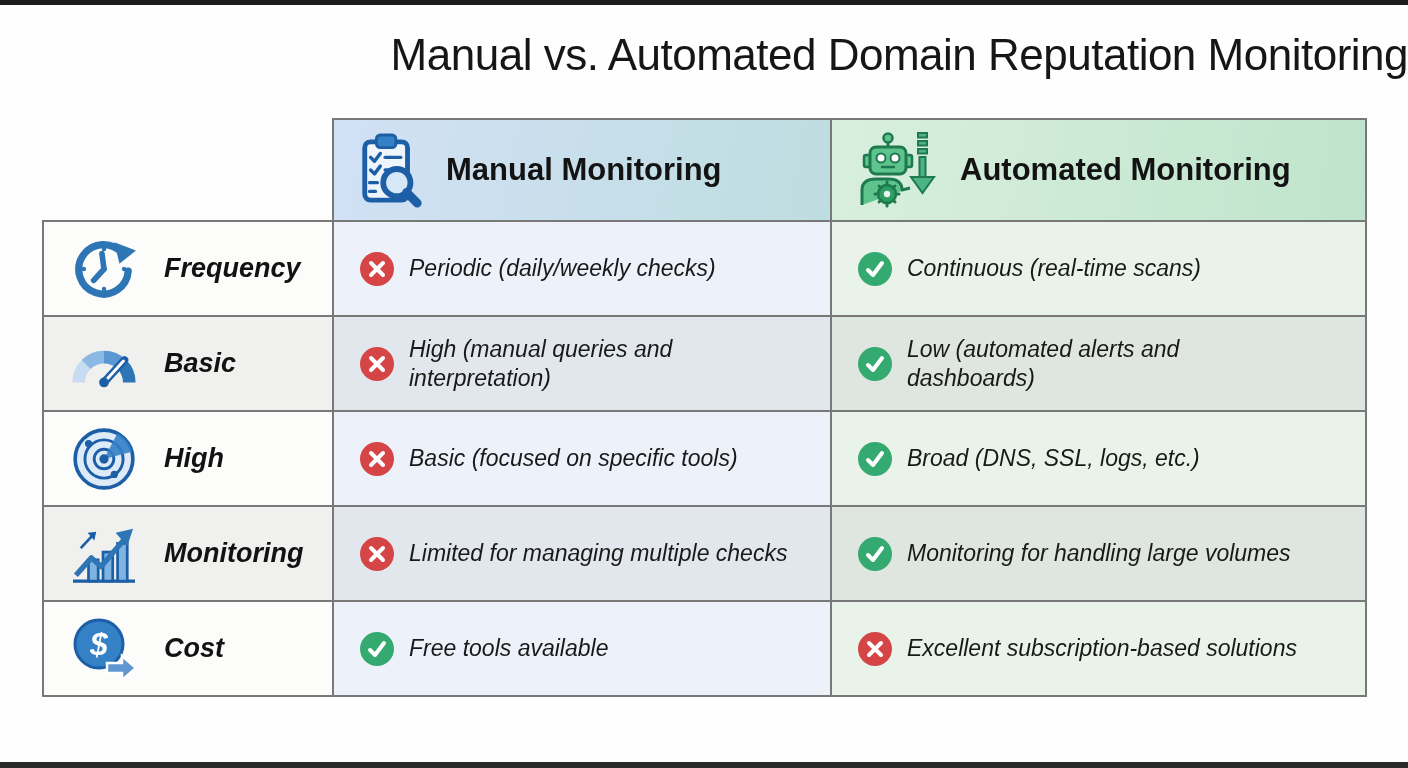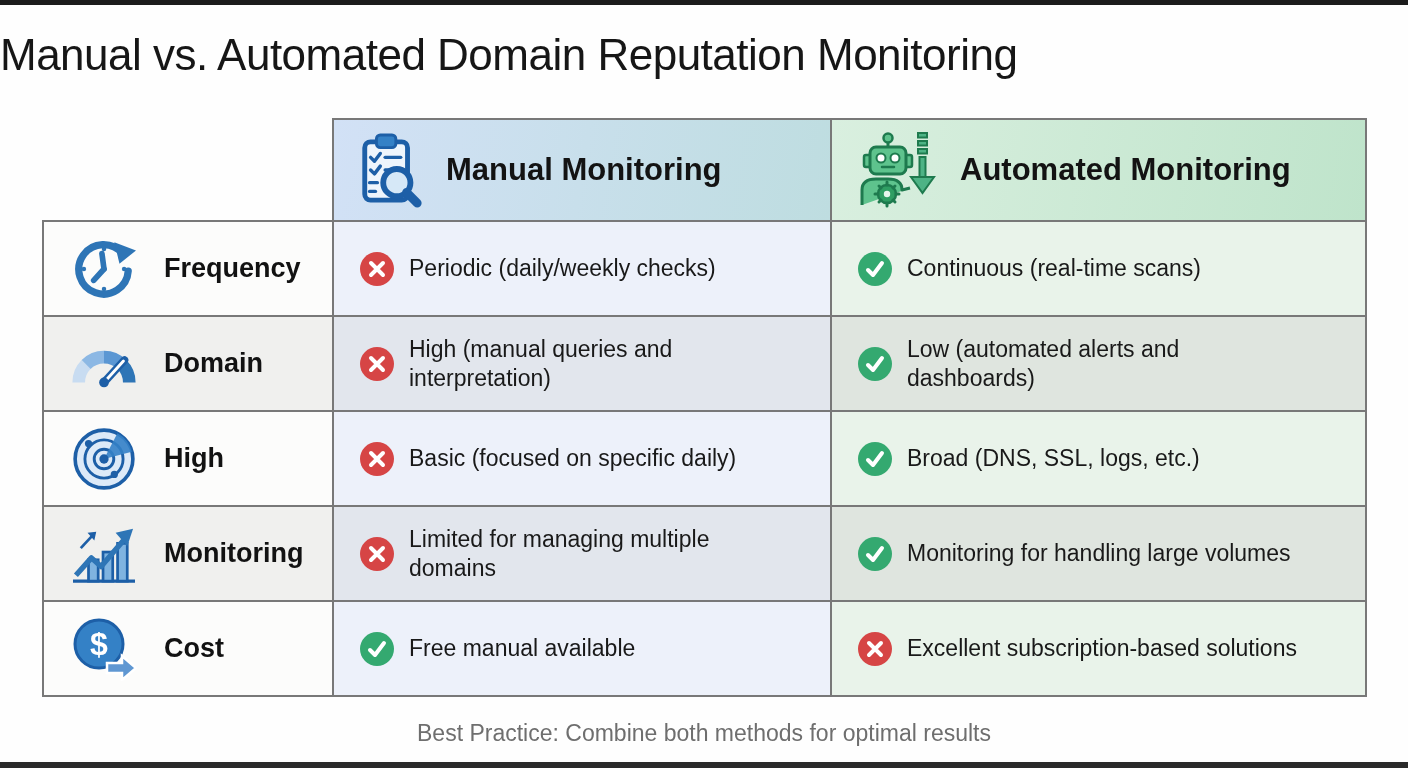--- a/index.html
+++ b/index.html
@@ -5,34 +5,34 @@
   * { margin:0; padding:0; box-sizing:border-box; }
   html,body { width:1408px; height:768px; background:#ffffff; overflow:hidden;
               font-family:"Liberation Sans", sans-serif; }
   .stage { position:relative; width:1408px; height:768px; background:#fefefe; }
 
   .edge-bar { position:absolute; left:0; width:1408px; background:#1c1c1c; }
   .edge-bar.top { top:0; height:5px; }
   .edge-bar.bottom { bottom:0; height:6px; background:#2a2a2a; }
 
   .page-title { position:absolute; top:30px; left:0; width:1408px;
-    text-align:left; font-size:44px; font-weight:500; color:#161616;
+    text-align:right; font-size:44px; font-weight:500; color:#161616;
     letter-spacing:-0.5px; }
 
   table.cmp { position:absolute; left:42px; top:118px; width:1323px;
     border-collapse:collapse; table-layout:fixed; }
   col.c-crit   { width:290px; }
   col.c-manual { width:498px; }
   col.c-auto   { width:535px; }
 
   td, th { border:2px solid #787878; vertical-align:middle; padding:0; }
   td.corner { border:none; background:transparent; }
 
   thead tr { height:102px; }
-  tbody tr { height:95px; }
+  tbody tr { height:95px;font-style:italic; }
 
   th.hd-manual { background:linear-gradient(100deg,#d2e1f6 0%,#bedde0 100%); }
   th.hd-auto   { background:linear-gradient(100deg,#d9efdf 0%,#bfe4cb 100%); }
 
   tbody tr:nth-child(odd)  td.crit  { background:#fcfcfb; }
   tbody tr:nth-child(even) td.crit  { background:#f0f0ee; }
   tbody tr:nth-child(odd)  td.mcell { background:#edf1fa; }
   tbody tr:nth-child(even) td.mcell { background:#e2e6ed; }
   tbody tr:nth-child(odd)  td.acell { background:#e9f3ea; }
   tbody tr:nth-child(even) td.acell { background:#dfe5df; }
@@ -185,21 +185,21 @@
               <svg width="70" height="50" viewBox="0 0 72 50">
                 <path d="M10 44 A26 26 0 0 1 17.6 25.6" fill="none" stroke="#c8dcf1" stroke-width="13"></path>
                 <path d="M17.6 25.6 A26 26 0 0 1 36 18" fill="none" stroke="#8cb8e4" stroke-width="13"></path>
                 <path d="M36 18 A26 26 0 0 1 54.4 25.6" fill="none" stroke="#5b97d3" stroke-width="13"></path>
                 <path d="M54.4 25.6 A26 26 0 0 1 62 44" fill="none" stroke="#2e75b6" stroke-width="13"></path>
                 <line x1="36" y1="44" x2="57" y2="21" stroke="#1d5fa7" stroke-width="8" stroke-linecap="round"></line>
                 <line x1="36" y1="44" x2="56" y2="22" stroke="#ffffff" stroke-width="3" stroke-linecap="round"></line>
                 <circle cx="36" cy="44" r="5" fill="#1d5fa7"></circle>
               </svg>
             </span>
-            <span class="clabel">Domain</span>
+            <span class="clabel">Basic</span>
           </div>
         </td>
         <td class="mcell">
           <div class="vwrap">
             <span class="badge negative">
               <svg class="x-glyph" width="18" height="18" viewBox="0 0 18 18">
                   <path d="M3 3 L15 15 M15 3 L3 15" stroke="#fff" stroke-width="4" stroke-linecap="round"></path>
                 </svg>
 
             </span>
@@ -237,21 +237,21 @@
           </div>
         </td>
         <td class="mcell">
           <div class="vwrap">
             <span class="badge negative">
               <svg class="x-glyph" width="18" height="18" viewBox="0 0 18 18">
                   <path d="M3 3 L15 15 M15 3 L3 15" stroke="#fff" stroke-width="4" stroke-linecap="round"></path>
                 </svg>
 
             </span>
-            <span class="vtext">Basic (focused on specific daily)</span>
+            <span class="vtext">Basic (focused on specific tools)</span>
           </div>
         </td>
         <td class="acell">
           <div class="vwrap">
             <span class="badge positive">
 
               <svg class="check-glyph" width="20" height="18" viewBox="0 0 20 18">
                   <path d="M3 10 L8 15 L17 3" fill="none" stroke="#fff" stroke-width="4" stroke-linecap="round" stroke-linejoin="round"></path>
                 </svg>
             </span>
@@ -281,21 +281,21 @@
           </div>
         </td>
         <td class="mcell">
           <div class="vwrap">
             <span class="badge negative">
               <svg class="x-glyph" width="18" height="18" viewBox="0 0 18 18">
                   <path d="M3 3 L15 15 M15 3 L3 15" stroke="#fff" stroke-width="4" stroke-linecap="round"></path>
                 </svg>
 
             </span>
-            <span class="vtext">Limited for managing multiple domains</span>
+            <span class="vtext">Limited for managing multiple checks</span>
           </div>
         </td>
         <td class="acell">
           <div class="vwrap">
             <span class="badge positive">
 
               <svg class="check-glyph" width="20" height="18" viewBox="0 0 20 18">
                   <path d="M3 10 L8 15 L17 3" fill="none" stroke="#fff" stroke-width="4" stroke-linecap="round" stroke-linejoin="round"></path>
                 </svg>
             </span>
@@ -318,32 +318,31 @@
           </div>
         </td>
         <td class="mcell">
           <div class="vwrap">
             <span class="badge positive">
 
               <svg class="check-glyph" width="20" height="18" viewBox="0 0 20 18">
                   <path d="M3 10 L8 15 L17 3" fill="none" stroke="#fff" stroke-width="4" stroke-linecap="round" stroke-linejoin="round"></path>
                 </svg>
             </span>
-            <span class="vtext">Free manual available</span>
+            <span class="vtext">Free tools available</span>
           </div>
         </td>
         <td class="acell">
           <div class="vwrap">
             <span class="badge negative">
               <svg class="x-glyph" width="18" height="18" viewBox="0 0 18 18">
                   <path d="M3 3 L15 15 M15 3 L3 15" stroke="#fff" stroke-width="4" stroke-linecap="round"></path>
                 </svg>
 
             </span>
             <span class="vtext">Excellent subscription-based solutions</span>
           </div>
         </td>
       </tr>
     </tbody>
   </table>
 
-  <div class="footer-note">Best Practice: Combine both methods for optimal results</div>
 </div>
 
 </body></html>

